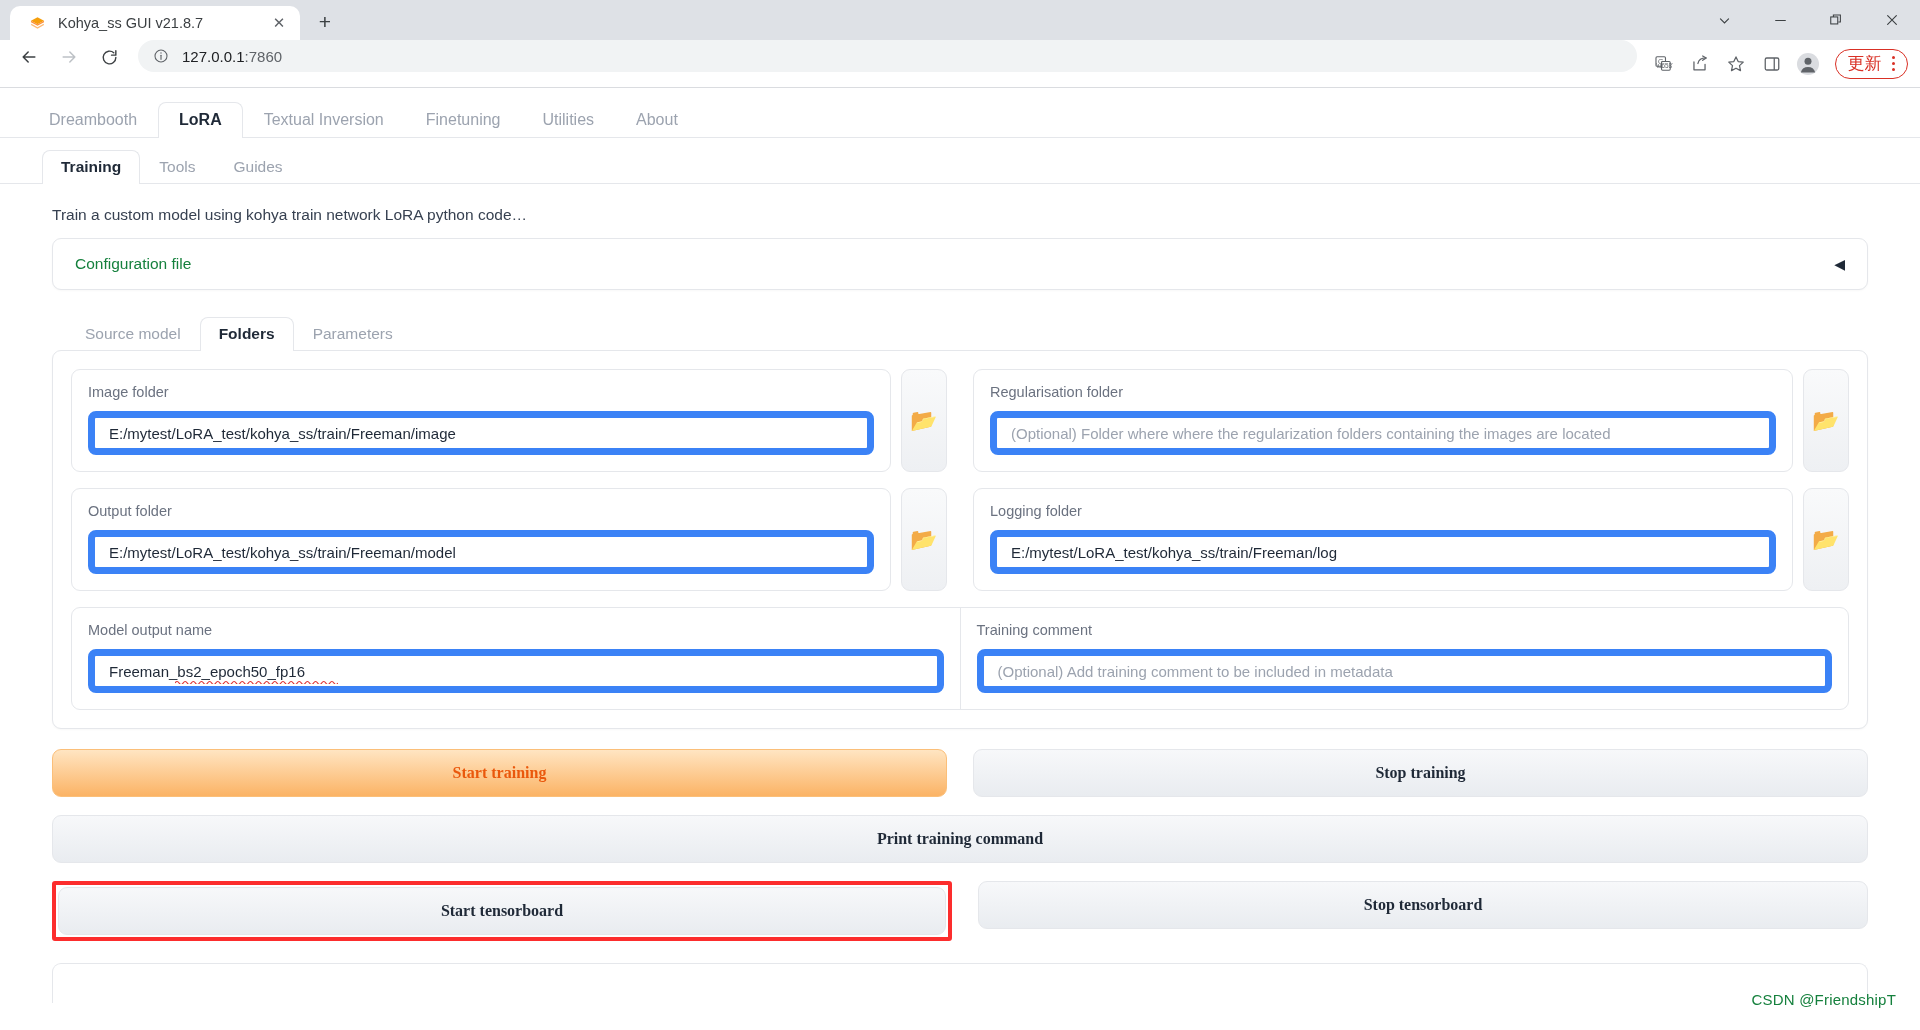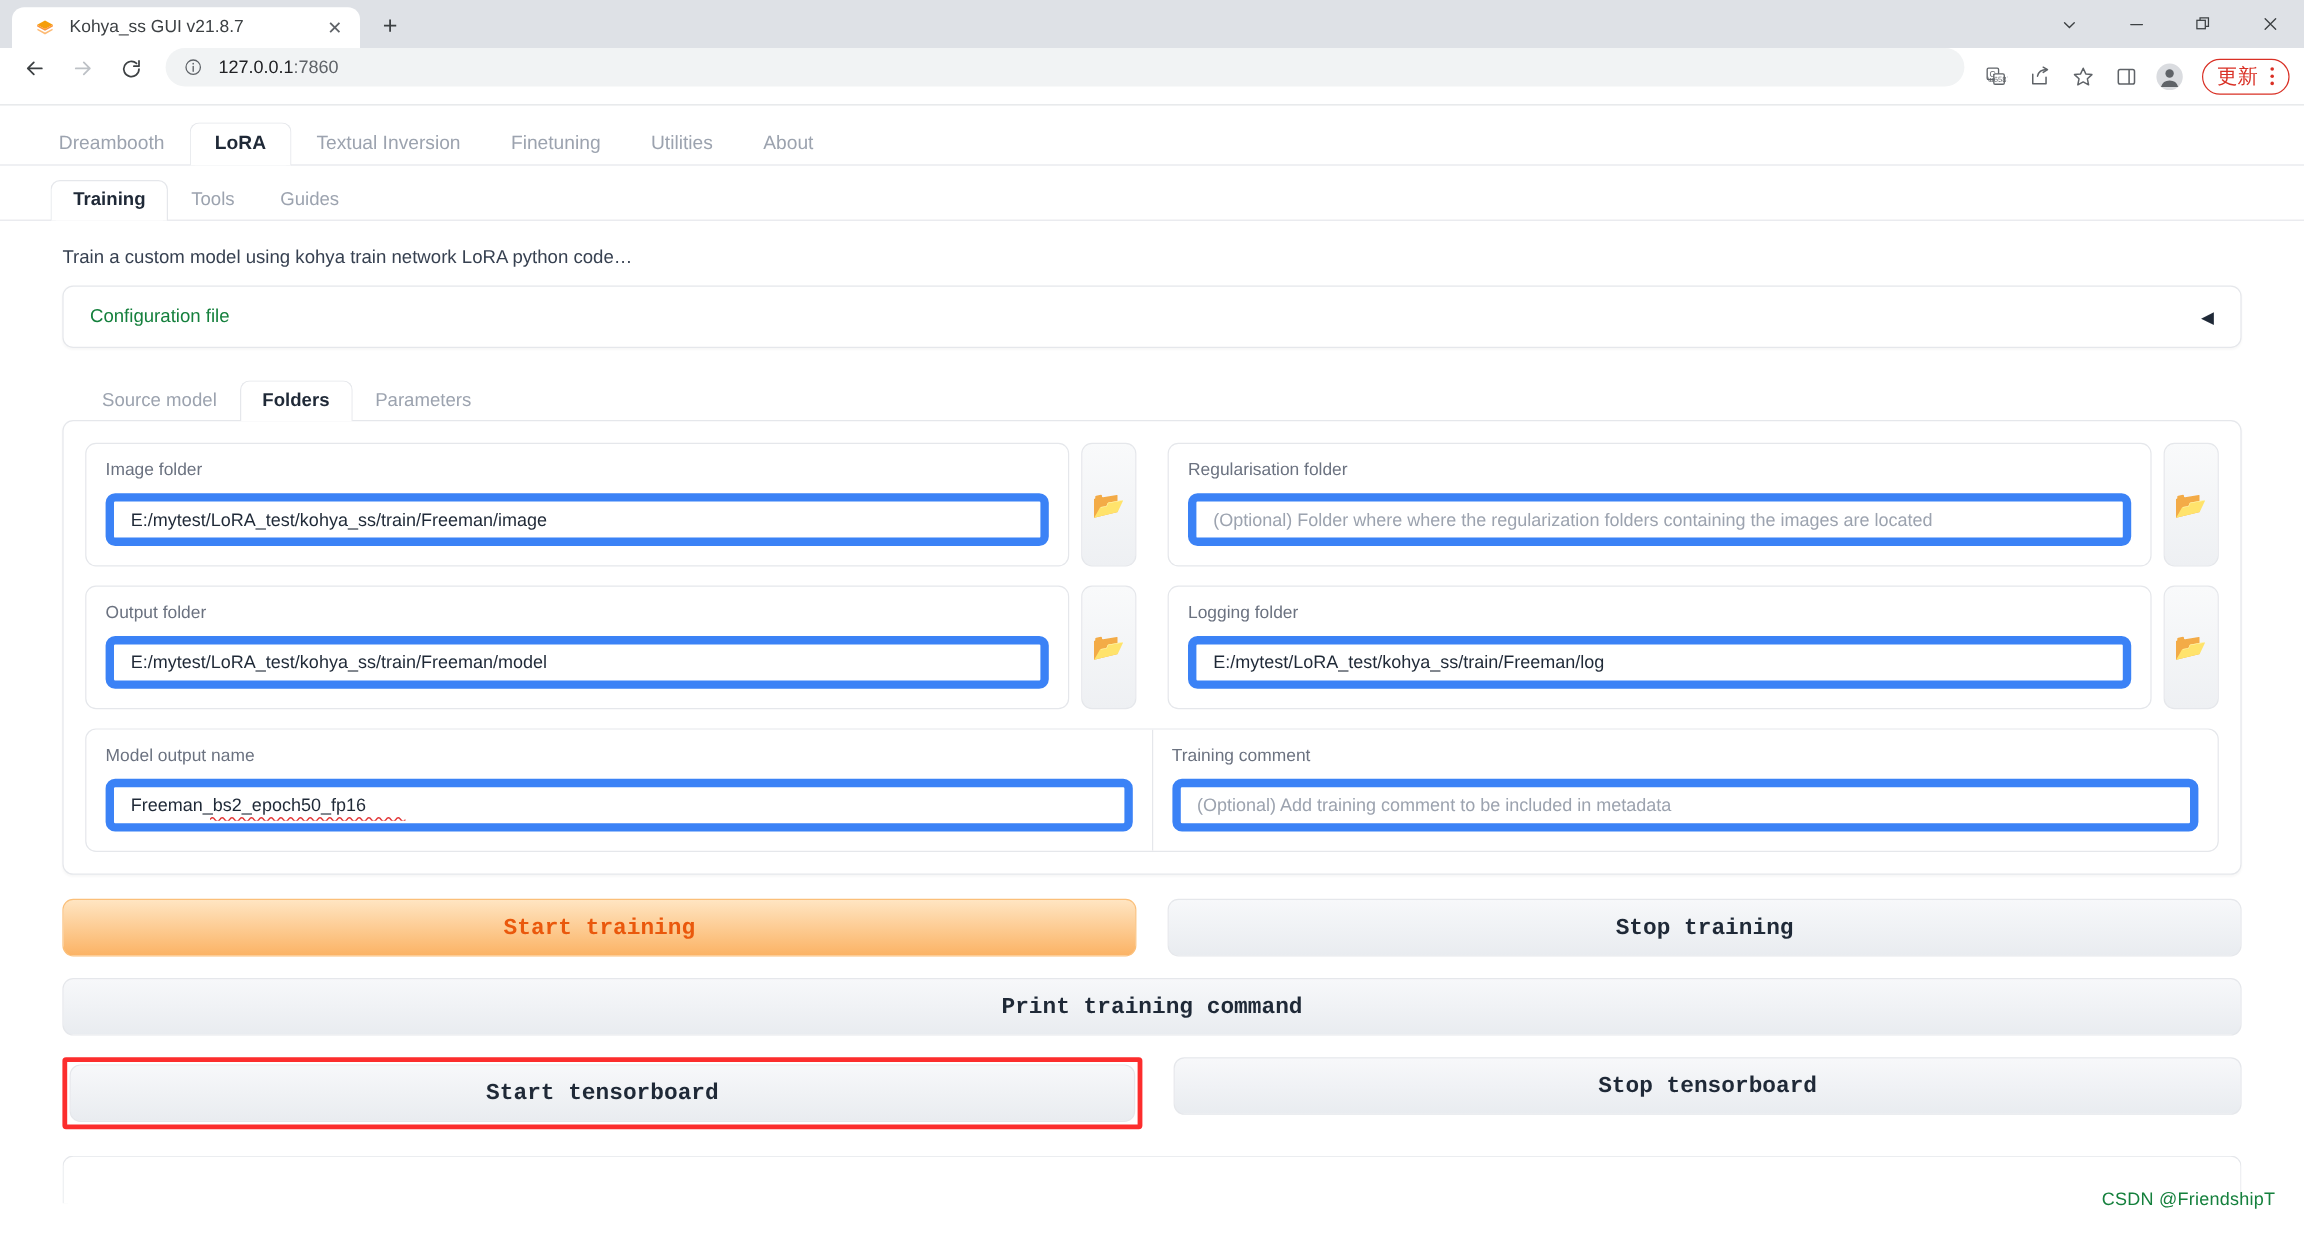--- a/index.html
+++ b/index.html
@@ -314,28 +314,28 @@
   }
   .row-split > .split-cell + .split-cell { border-left: 1px solid #e5e7eb; }
 
   .btn-row { display: flex; gap: 26px; margin-top: 20px; }
   .gbtn {
     flex: 1 1 0;
     height: 48px;
     border-radius: 9px;
     border: 1px solid #e5e7eb;
     background: linear-gradient(to bottom, #f7f8fa, #e9ecf0);
-    font-size: 19px;
+    font-size: 16px;
     font-weight: 600;
     color: #1f2937;
     display: flex;
     align-items: center;
     justify-content: center;
     cursor: pointer;
-    font-family: Liberation Mono, monospace;
+    font-family: Liberation Serif, serif;
     text-align: right;
   }
   .gbtn.primary {
     background: linear-gradient(to bottom, #ffe5c2, #fbb365);
     border-color: #fbbf79;
     color: #ea580c;
   }
   .btn-row.full { margin-top: 18px; }
   .gbtn.wide { flex: 1 1 100%; }
 

